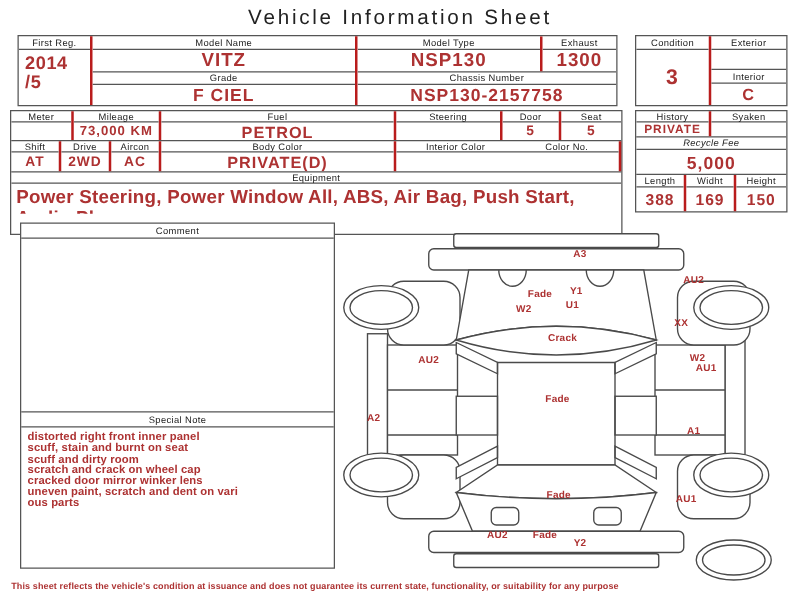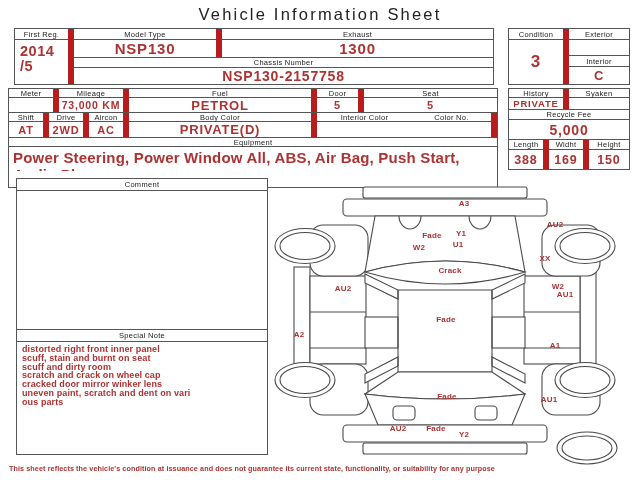--- a/index.html
+++ b/index.html
@@ -5,21 +5,21 @@
   * { margin:0; padding:0; box-sizing:border-box; }
   html,body { width:640px; height:480px; background:#fdfdfd; font-family:"Liberation Sans", sans-serif; }
   #sheet { position:relative; width:640px; height:480px; background:#ffffff; overflow:hidden; }
 
   .title { position:absolute; top:5px; left:0; width:640px; text-align:center;
            font-size:16.5px; letter-spacing:2.2px; color:#222; font-weight:500; }
 
   .box { position:absolute; border:1px solid #555; background:#fff; }
   .hrow { display:flex; }
   .cell { display:flex; flex-direction:column; overflow:hidden; }
-  .br { border-right:6px solid #b91c1c; }
+  .br { border-right:2px solid #b91c1c; }
   .bb { border-bottom:1px solid #555; }
 
   .clabel { font-size:7.5px; color:#222; text-align:center; letter-spacing:.3px;
             display:flex; align-items:center; justify-content:center;
             border-bottom:1px solid #555; flex:0 0 auto; }
   .cvalue { color:#AD3232; font-weight:bold; text-align:center; flex:1 1 auto;
             display:flex; align-items:center; justify-content:center; letter-spacing:.8px; }
   .v9  { font-size:9.5px; }
   .v10 { font-size:10.5px; }
   .v11 { font-size:11px; }
@@ -55,20 +55,26 @@
   <div class="title">Vehicle Information Sheet</div>
 
   <div class="box hrow" style="left:14px; top:28px; width:480px; height:57px;">
     <div class="cell br" style="width:59px;">
       <div class="clabel" style="height:11px;">First Reg.</div>
       <div class="firstreg-val">
         <div>2014</div>
         <div>/5</div>
       </div>
     </div>
+    <div class="cell br" style="width:212px;">
+      <div class="clabel" style="height:11px;">Model Name</div>
+      <div class="cvalue v15 bb" style="flex:0 0 18px;">VITZ</div>
+      <div class="clabel" style="height:10px;">Grade</div>
+      <div class="cvalue v14">F CIEL</div>
+    </div>
     <div class="cell" style="flex:1;">
       <div class="hrow bb" style="flex:0 0 29px;">
         <div class="cell br" style="width:148px;">
           <div class="clabel" style="height:11px;">Model Type</div>
           <div class="cvalue v15">NSP130</div>
         </div>
         <div class="cell" style="flex:1;">
           <div class="clabel" style="height:11px;">Exhaust</div>
           <div class="cvalue v15">1300</div>
         </div>
@@ -98,20 +104,24 @@
         <div class="cvalue v10"></div>
       </div>
       <div class="cell br" style="width:70px;">
         <div class="clabel" style="height:9px;">Mileage</div>
         <div class="cvalue v10">73,000 KM</div>
       </div>
       <div class="cell br" style="width:188px;">
         <div class="clabel" style="height:9px;">Fuel</div>
         <div class="cvalue v13">PETROL</div>
       </div>
+      <div class="cell br" style="width:85px;">
+        <div class="clabel" style="height:9px;">Steering</div>
+        <div class="cvalue v11"></div>
+      </div>
       <div class="cell br" style="width:47px;">
         <div class="clabel" style="height:9px;">Door</div>
         <div class="cvalue v11">5</div>
       </div>
       <div class="cell" style="flex:1;">
         <div class="clabel" style="height:9px;">Seat</div>
         <div class="cvalue v11">5</div>
       </div>
     </div>
     <div class="hrow bb" style="height:25px;">
@@ -151,21 +161,21 @@
       <div class="cell br" style="width:60px;">
         <div class="clabel" style="height:9px;">History</div>
         <div class="cvalue v9">PRIVATE</div>
       </div>
       <div class="cell" style="flex:1;">
         <div class="clabel" style="height:9px;">Syaken</div>
         <div class="cvalue v9"></div>
       </div>
     </div>
     <div class="cell bb" style="height:30px;">
-      <div class="clabel" style="height:10px;">Recycle Fee</div>
+      <div class="clabel" style="height:10px;font-style:italic;">Recycle Fee</div>
       <div class="cvalue v14">5,000</div>
     </div>
     <div class="hrow" style="height:29px;">
       <div class="cell br" style="width:40px;">
         <div class="clabel" style="height:10px;">Length</div>
         <div class="cvalue v12">388</div>
       </div>
       <div class="cell br" style="width:40px;">
         <div class="clabel" style="height:10px;">Widht</div>
         <div class="cvalue v12">169</div>

